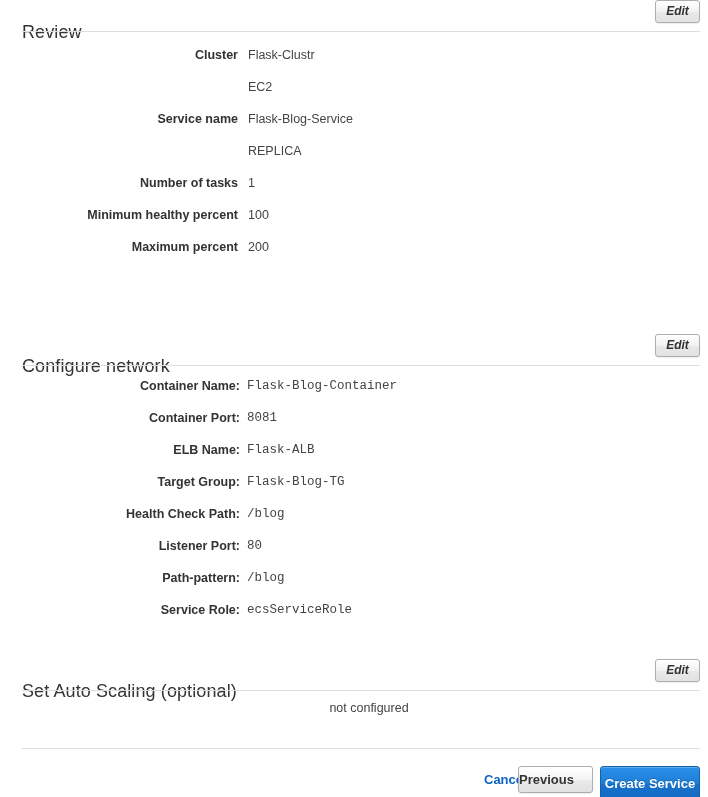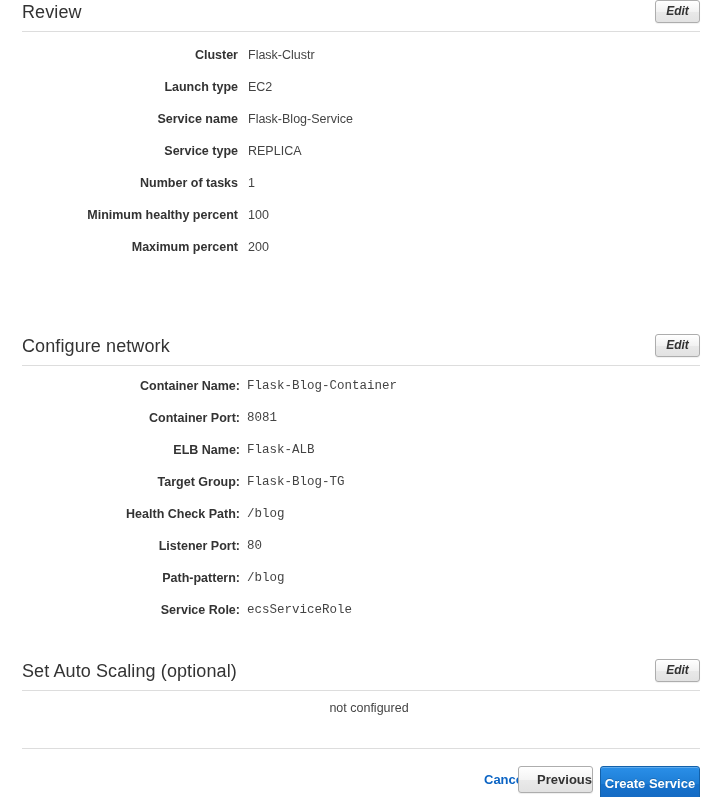--- a/index.html
+++ b/index.html
@@ -36,21 +36,21 @@
     padding: 0 22px 0 22px;
     box-sizing: border-box;
   }
   .section-title {
     font-size: 18px;
     font-weight: 400;
     color: #333333;
     line-height: 24px;
     letter-spacing: 0.1px;
     margin: 0;
-    padding-top: 0;
+    padding-top: 20px;
     display: inline-block;
   }
   .section-rule {
     position: absolute;
     left: 22px;
     width: 678px;
     height: 1px;
     background: #dddddd;
   }
 
@@ -154,21 +154,21 @@
   .btn-previous {
     position: absolute;
     left: 518px;
     top: 0px;
     width: 75px;
     height: 27px;
     font-family: "Liberation Sans", sans-serif;
     font-size: 13px;
     font-weight: bold;
     color: #333333;
-    text-align: right;
+    text-align: left;
     line-height: 25px;
     border: 1px solid #adadad;
     border-radius: 3px;
     background: linear-gradient(to bottom, #ffffff 0%, #f4f4f4 50%, #eaeaea 51%, #e2e2e2 100%);
     box-shadow: 0 1px 0 rgba(255,255,255,0.8) inset, 0 1px 1px rgba(0,0,0,0.07);
     box-sizing: border-box;
     cursor: pointer;
     padding: 0;
   }
   .btn-create {
@@ -203,29 +203,27 @@
       <h2 class="section-title">Review</h2>
       <button class="btn-edit">Edit</button>
     </div>
     <div class="section-rule" style="top:31px;"></div>
     <div class="rows" style="margin-top:17px;">
       <div class="kv-row">
         <div class="kv-label">Cluster</div>
         <div class="kv-value">Flask-Clustr</div>
       </div>
       <div class="kv-row">
-        <div class="kv-label">Launch type</div>
         <div class="kv-value">EC2</div>
       </div>
       <div class="kv-row">
         <div class="kv-label">Service name</div>
         <div class="kv-value">Flask-Blog-Service</div>
       </div>
       <div class="kv-row">
-        <div class="kv-label">Service type</div>
         <div class="kv-value">REPLICA</div>
       </div>
       <div class="kv-row">
         <div class="kv-label">Number of tasks</div>
         <div class="kv-value">1</div>
       </div>
       <div class="kv-row">
         <div class="kv-label">Minimum healthy percent</div>
         <div class="kv-value">100</div>
       </div>

